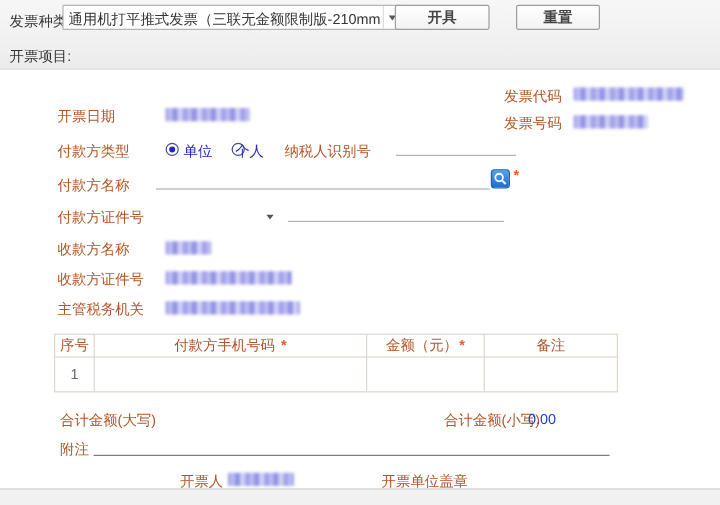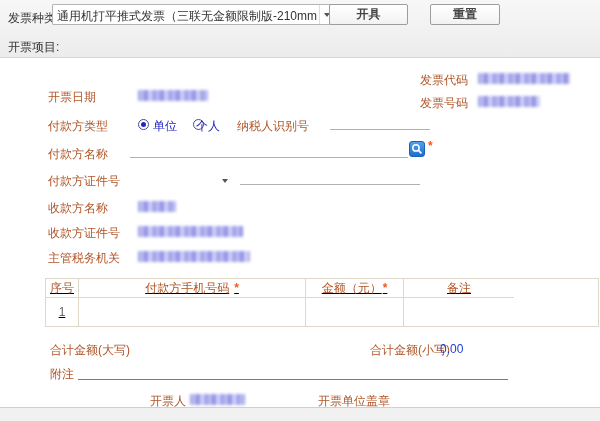--- a/index.html
+++ b/index.html
@@ -30,22 +30,22 @@
   .uline { position:absolute; height:13px; border-bottom:1px solid #b0b0b0; background:transparent; }
   .radio { position:absolute; width:11px; height:11px; border:1px solid #4a4a8e; border-radius:50%; background:#fff; }
   .radio.checked::after { content:""; position:absolute; left:2px; top:2px; width:5px; height:5px;
       border-radius:50%; background:var(--blue-text,#2424c4); }
   .search-btn { position:absolute; width:16px; height:16px; border:1px solid #1b62b4; border-radius:3px;
       background:linear-gradient(#54a0ea,#1a6fd0); cursor:pointer; }
   .asterisk { position:absolute; color:var(--asterisk,#f05a1e); font-weight:bold; }
   .ddl-arrow { position:absolute; width:0; height:0; border:3.5px solid transparent; border-top:4.5px solid #555; }
 
   
-  .itable { position:absolute; left:45px; top:278px; width:554px; border:1px solid var(--table-border,#ded8c8);
-      display:grid; grid-template-columns:33px 227px 98px 110px;text-decoration:underline; }
+  .itable { position:absolute; left:45px; top:278px; width:470px; border:1px solid var(--table-border,#ded8c8);
+      display:grid; grid-template-columns:33px 227px 98px 110px; }
   .itable .cell { border-right:1px solid var(--table-border,#ded8c8); border-bottom:1px solid var(--table-border,#ded8c8);
       display:flex; align-items:center; justify-content:center; }
   .itable .cell:nth-child(4n) { border-right:none; }
   .itable .hcell { height:19px; color:var(--label-orange,#b05527); }
   .itable .dcell { height:28px; border-bottom:none; color:#666; }
   .itable .hcell .asterisk { position:static; margin-left:5px; }
 
   .value-blue { color:var(--value-blue,#1a3fd0); }
 
   .footerbar { position:absolute; left:0; top:407px; width:600px; height:14px;

